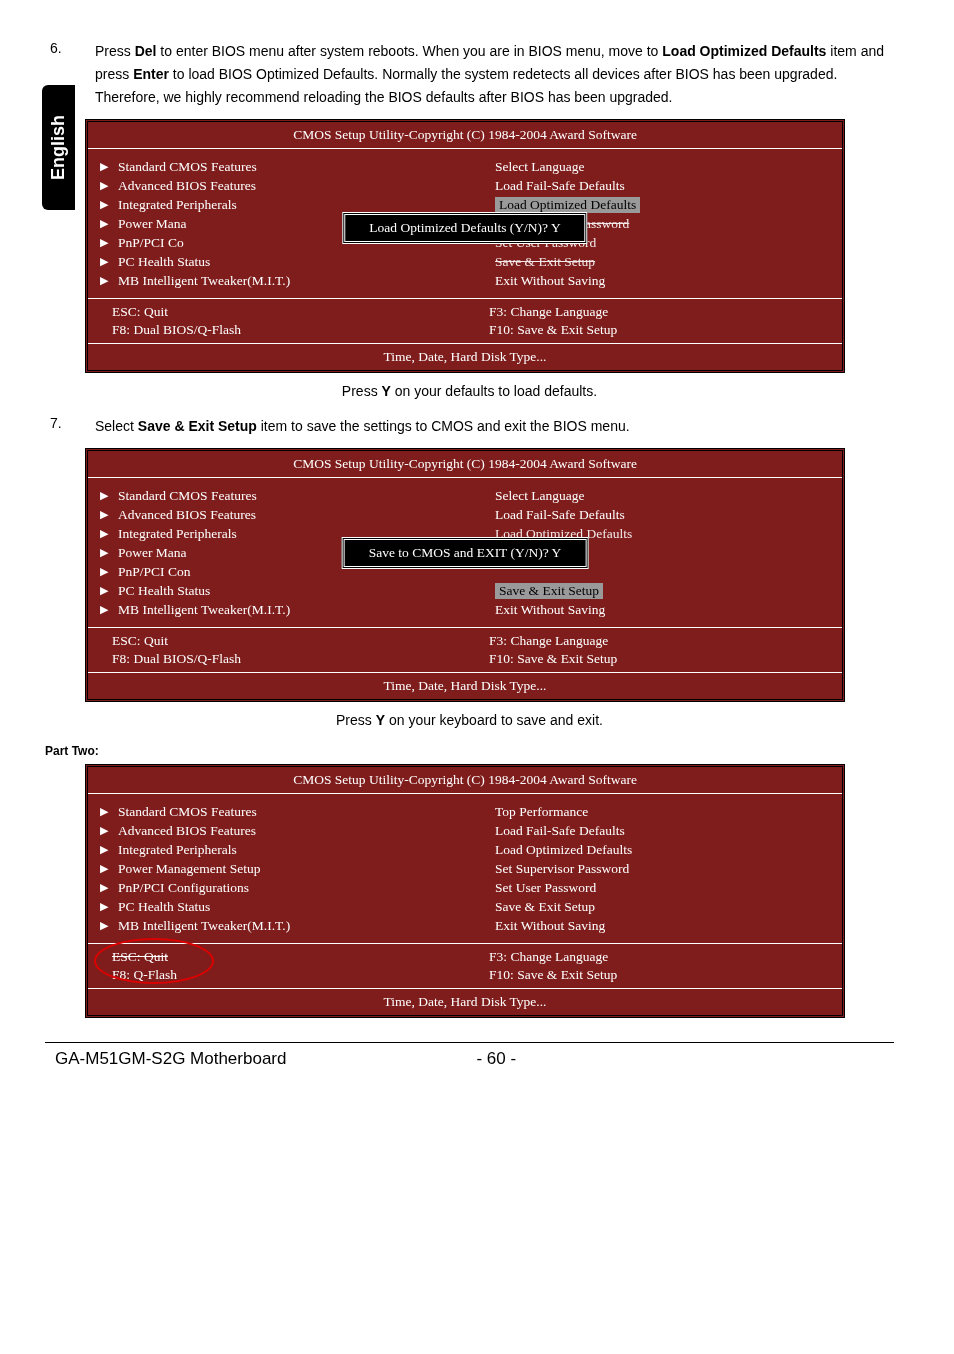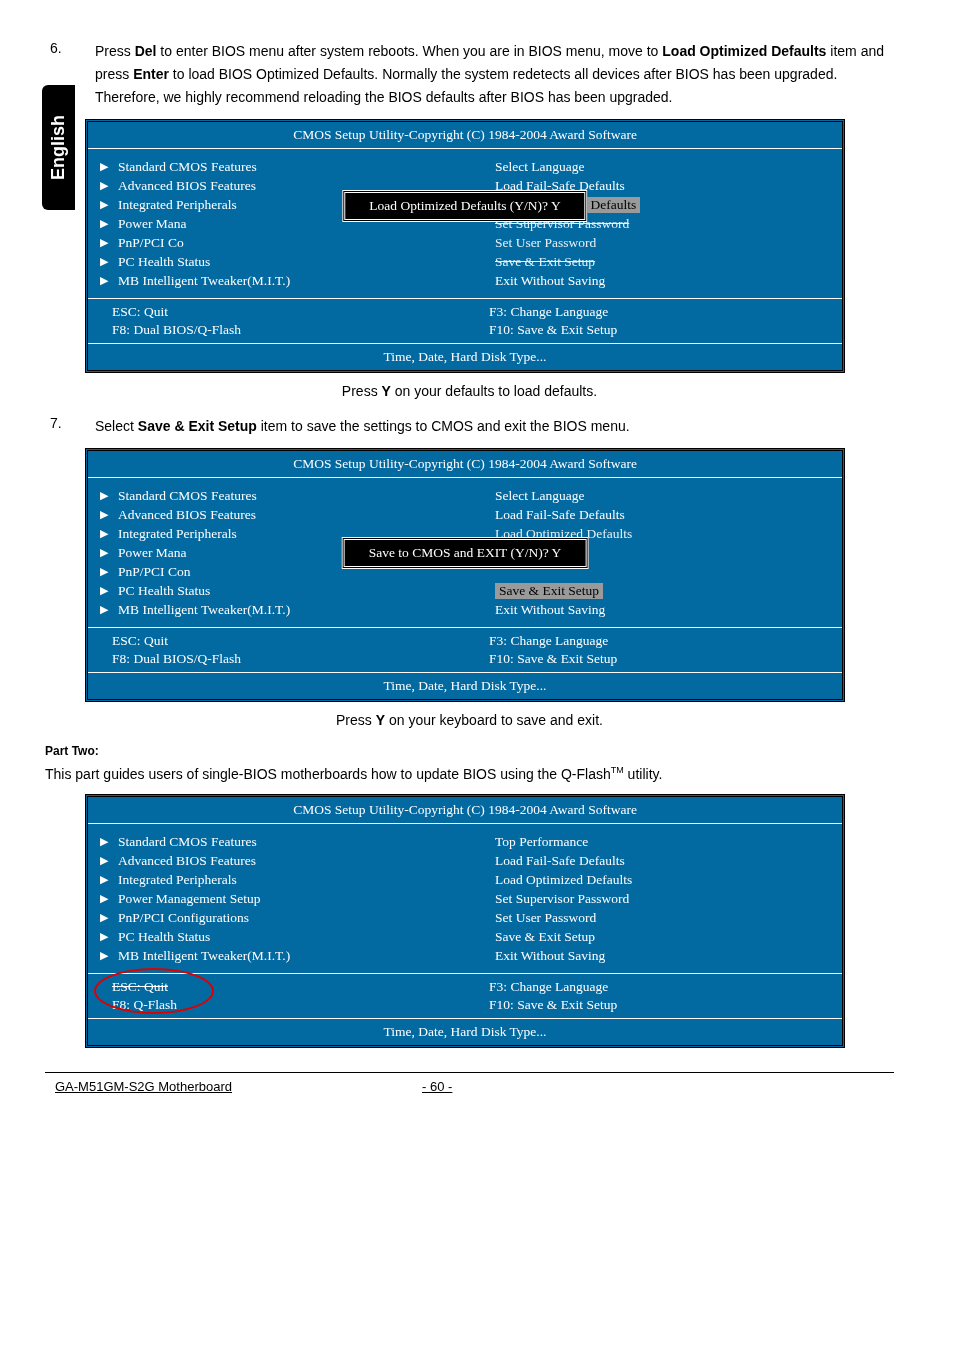--- a/index.html
+++ b/index.html
@@ -2,62 +2,62 @@
 <html><head>
   <meta charset="utf-8">
   <style>
     * { box-sizing: border-box; margin: 0; padding: 0; }
     body { font-family: Arial, Helvetica, sans-serif; font-size: 14px; color: #000; background: #fff; width: 954px; }
     .page { padding: 40px 60px 20px 45px; }
     .lang-tab { position: absolute; top: 85px; left: 42px; background: #000; color: #fff; font-weight: bold; font-size: 18px; padding: 30px 6px; writing-mode: vertical-rl; transform: rotate(180deg); border-radius: 0 6px 6px 0; }
     .step { display: flex; margin-bottom: 10px; }
     .step-num { width: 50px; flex-shrink: 0; padding-left: 5px; }
     .step-body { flex: 1; line-height: 1.65; }
-    .bios-box { border: 3px double #000; background: #0369a1; color: #fff; font-family: "Times New Roman", Times, serif; font-size: 13.5px; margin: 6px 0 10px 40px; width: 760px; position: relative; }
+    .bios-box { border: 3px double #000; background: #7f1d1d; color: #fff; font-family: "Times New Roman", Times, serif; font-size: 13.5px; margin: 6px 0 10px 40px; width: 760px; position: relative; }
     .bios-title { text-align: center; padding: 5px 0; border-bottom: 1px solid #fff; }
     .bios-cols { display: flex; }
     .col { width: 50%; padding: 8px 0; }
     .col-right { border-left: 0; }
     .menu-item { display: flex; align-items: center; padding: 1.5px 12px 1.5px 30px; position: relative; }
     .menu-item .arrow { position: absolute; left: 12px; font-size: 11px; }
     .highlight { background: #9a9a9a; color: #000; display: inline-block; padding: 0 4px; }
     .bios-divider { border-top: 1px solid #fff; }
     .bios-keys { display: flex; padding: 4px 0; justify-content: flex-end; }
     .bkey { width: 50%; padding: 1px 12px 1px 24px; }
     .bios-footer { text-align: center; padding: 5px 0; border-top: 1px solid #fff; }
     .dialog-box { position: absolute; border: 3px double #fff; background: #000; padding: 5px 24px; left: 50%; transform: translateX(-50%); z-index: 5; white-space: nowrap; }
     .strike-row { text-decoration: line-through; white-space: nowrap; overflow: hidden; }
     .under-dialog { opacity: 0.9; }
     .caption { text-align: center; margin: 6px 0 16px 0; }
     .part-h { font-weight: bold; margin-top: 6px; margin-bottom: 6px; font-size: 12px; }
     .sub-h { font-weight: bold; margin-bottom: 8px; font-size: 15px; }
     .intro { line-height: 1.55; margin-bottom: 8px; }
     .red-oval { position: absolute; border: 2px solid #d00; border-radius: 50%; pointer-events: none; }
     .footer-line { border-top: 1px solid #000; margin: 24px 0 6px 0; }
-    .page-foot { display: flex; justify-content: flex-start; font-size: 13px; padding-left: 10px; text-decoration: underline; }
+    .page-foot { display: flex; justify-content: flex-start; font-size: 17px; padding-left: 10px; }
     .pg-num { margin-left: 190px; text-align: right; }
     sup { font-size: 9px; }
   </style>
 </head>
 <body>
 
 <div class="lang-tab">English</div>
 
 <div class="page">
 
   <div class="step">
     <div class="step-num">6.</div>
     <div class="step-body">
       <span>Press </span><b>Del</b><span> to enter BIOS menu after system reboots. When you are in BIOS menu, move to </span><b>Load Optimized Defaults</b><span> item and press </span><b>Enter</b><span> to load BIOS Optimized Defaults. Normally the system redetects all devices after BIOS has been upgraded. Therefore, we highly recommend reloading the BIOS defaults after BIOS has been upgraded.</span>
     </div>
   </div>
 
   <div class="bios-box">
     <div class="bios-title">CMOS Setup Utility-Copyright (C) 1984-2004 Award Software</div>
-    <div class="dialog-box" style="top:68px;">Load Optimized Defaults (Y/N)? Y</div>
+    <div class="dialog-box" style="top:90px;">Load Optimized Defaults (Y/N)? Y</div>
     <div class="bios-cols">
       <div class="col">
         <div class="menu-item">
             <span class="arrow">▶</span>
             <span>Standard CMOS Features</span>
           </div>
         <div class="menu-item">
             <span class="arrow">▶</span>
             <span>Advanced BIOS Features</span>
           </div>
@@ -197,23 +197,20 @@
       </div>
     </div>
     <div class="bios-footer">Time, Date, Hard Disk Type...</div>
   </div>
 
   <div class="caption">
     <span>Press </span><b>Y</b><span> on your keyboard to save and exit.</span>
   </div>
 
   <div class="part-h">Part Two:</div>
-  <div class="intro">
-    <span>This part guides users of single-BIOS motherboards how to update BIOS using the Q-Flash</span><sup>TM</sup><span> utility.</span>
-  </div>
 
   <div class="bios-box">
     <div class="bios-title">CMOS Setup Utility-Copyright (C) 1984-2004 Award Software</div>
     <div class="bios-cols">
       <div class="col">
         <div class="menu-item">
             <span class="arrow">▶</span>
             <span>Standard CMOS Features</span>
           </div>
         <div class="menu-item">

